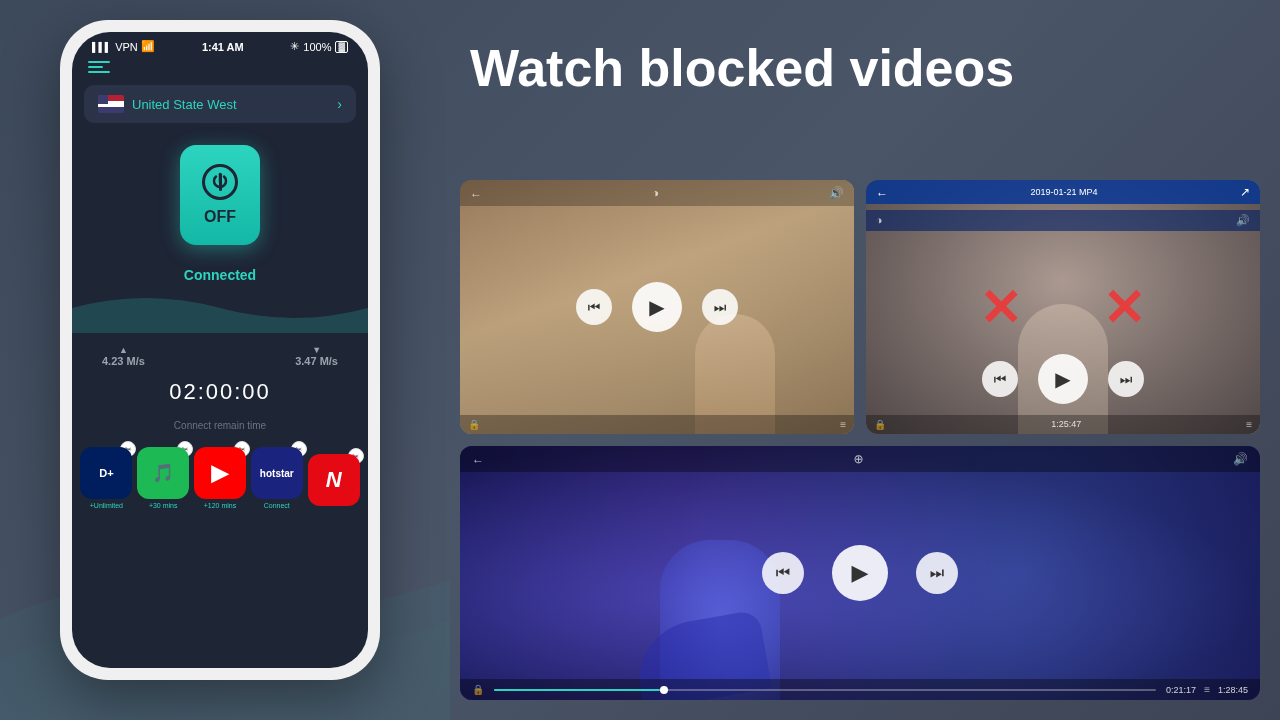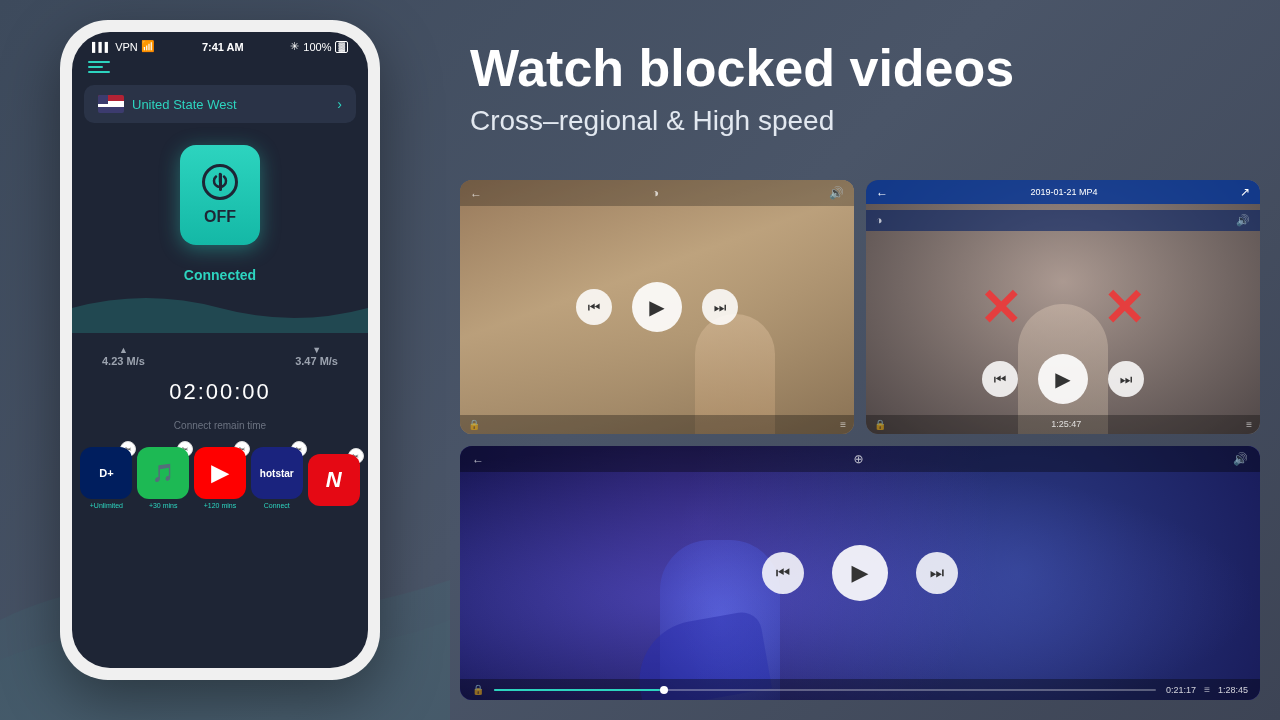--- a/index.html
+++ b/index.html
@@ -420,21 +420,21 @@
   <div class="phone-frame">
     <div class="phone-screen">
 
       
       <div class="status-bar">
         <div class="status-left">
           <span style="font-size:9px;">▌▌▌</span>
           <span>VPN</span>
           <span>📶</span>
         </div>
-        <div class="status-center">7:41 AM</div>
+        <div class="status-center">1:41 AM</div>
         <div class="status-right">
           <span>✳</span>
           <span>100%</span>
           <span style="font-size:9px; border:1px solid #fff; border-radius:2px; padding:0 2px;">▓</span>
         </div>
       </div>
 
       
       <div class="phone-header">
         <div class="hamburger">
@@ -536,21 +536,20 @@
       </div>
 
     </div>
   </div>
 </div>
 
 <div class="right-section">
 
   <div class="marketing-text">
     <div class="headline">Watch blocked videos</div>
-    <div class="subheadline">Cross–regional &amp; High speed</div>
   </div>
 
   <div class="video-panels">
 
     <div class="video-panel video-panel-1">
       <div class="vid1-bg"></div>
 
       <div style="position:absolute; inset:0; background: linear-gradient(160deg, #a08060 0%, #c4a882 40%, #8b7355 100%); opacity:0.85;"></div>
       <div style="position:absolute; bottom:0; right:20%; width:80px; height:120px; background: linear-gradient(180deg, #d4b896 0%, #b8966e 100%); border-radius: 40px 40px 0 0; opacity:0.6;"></div>
 

